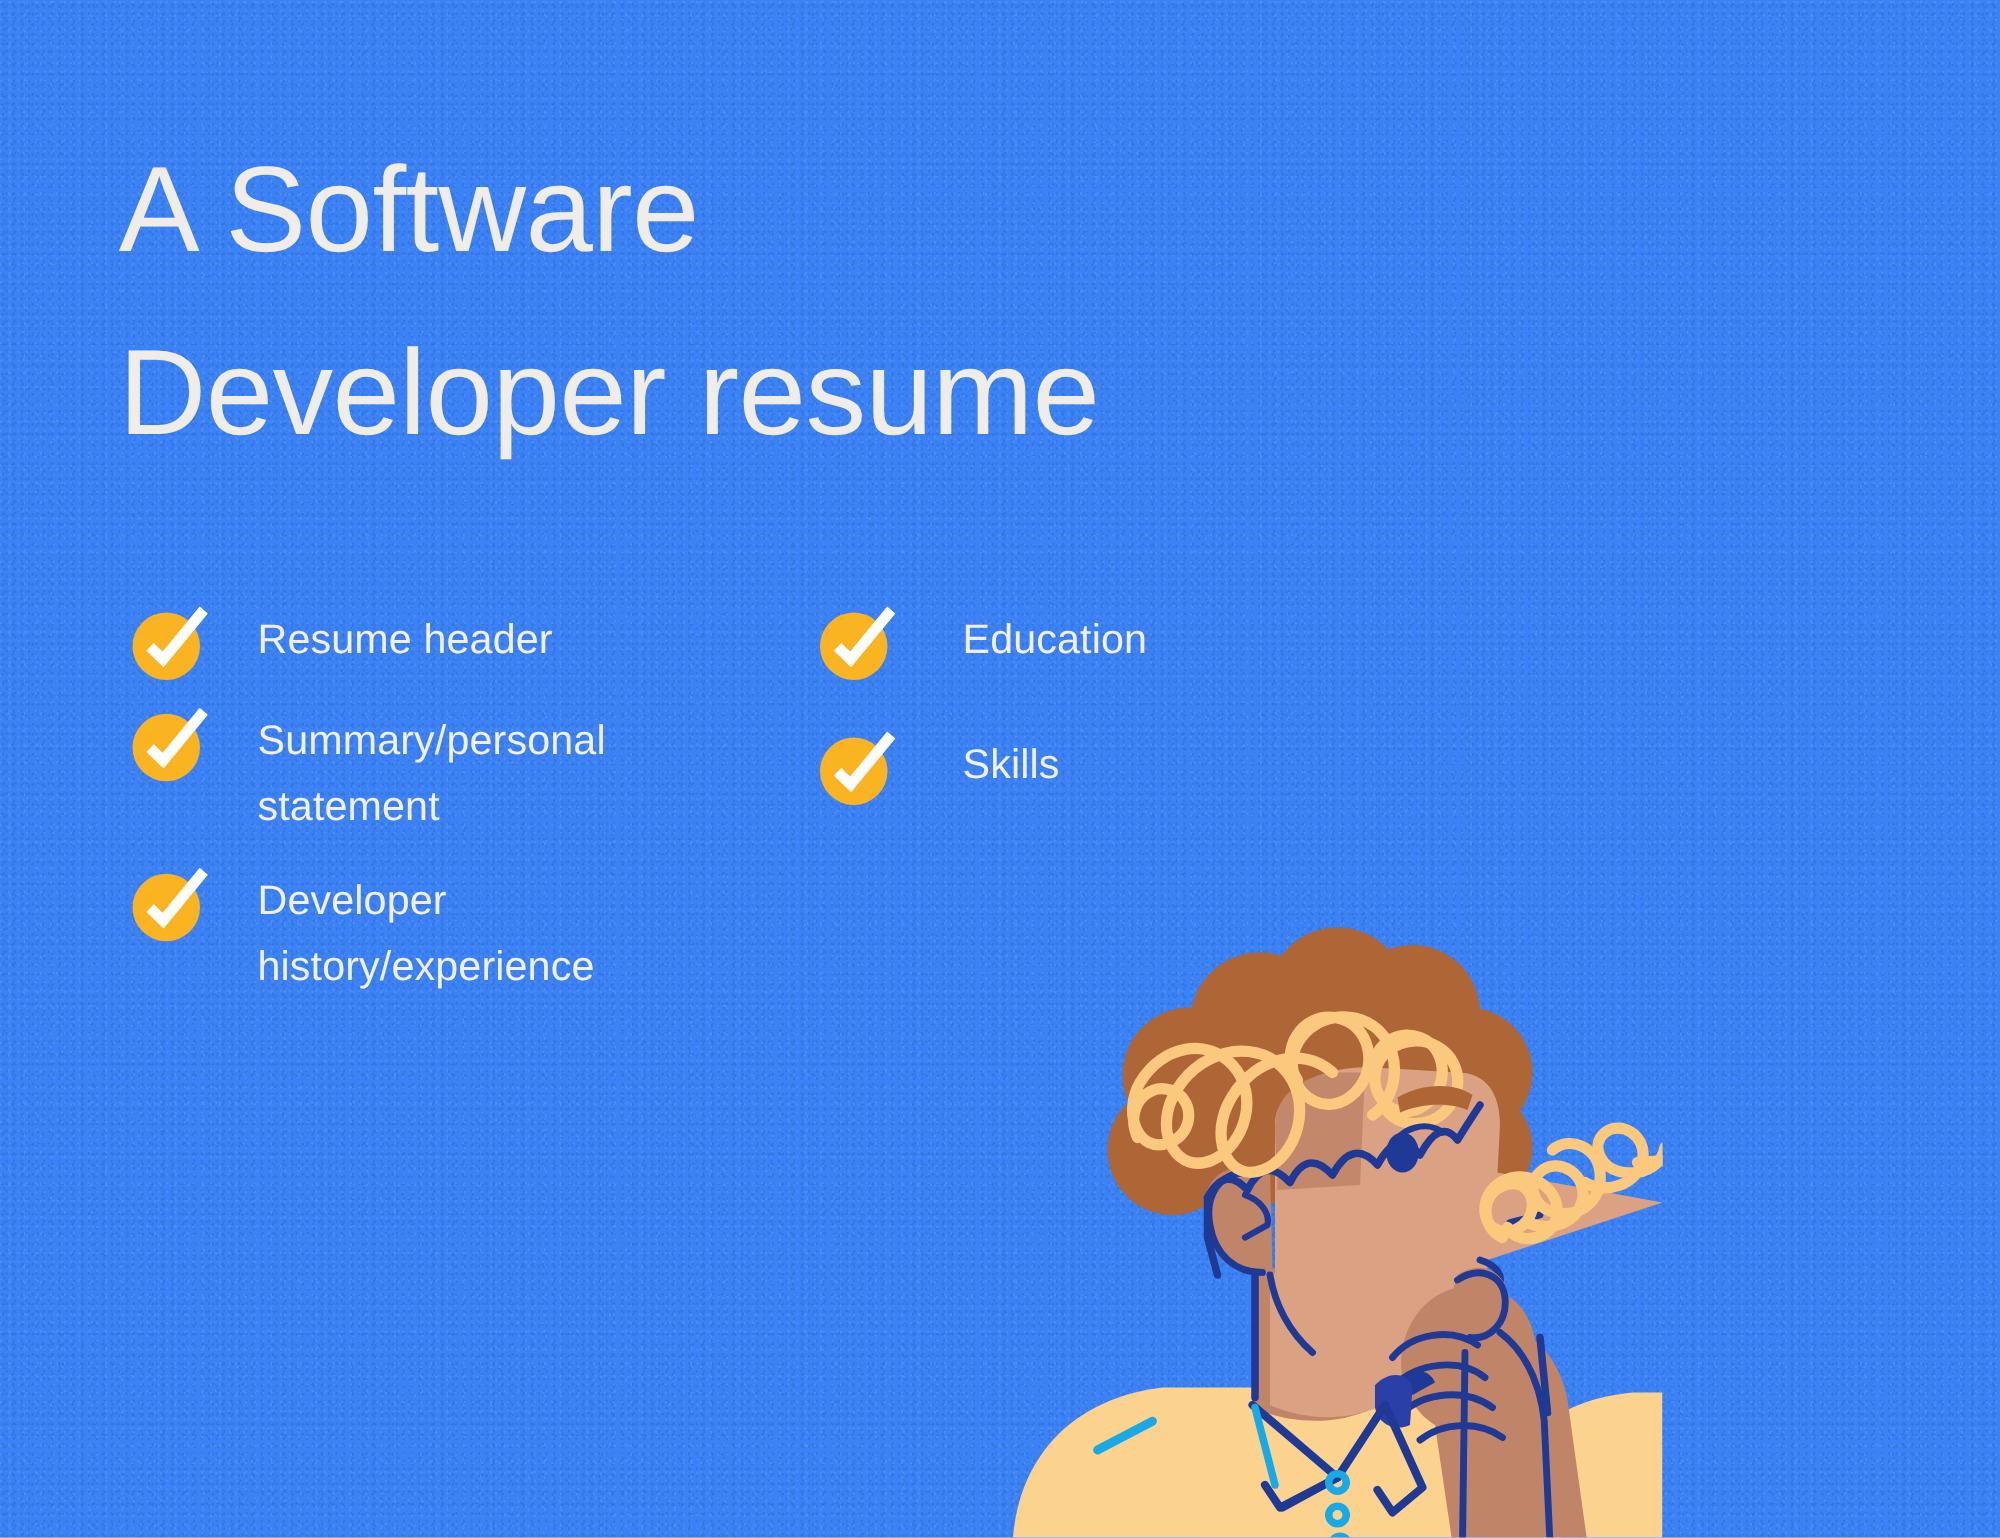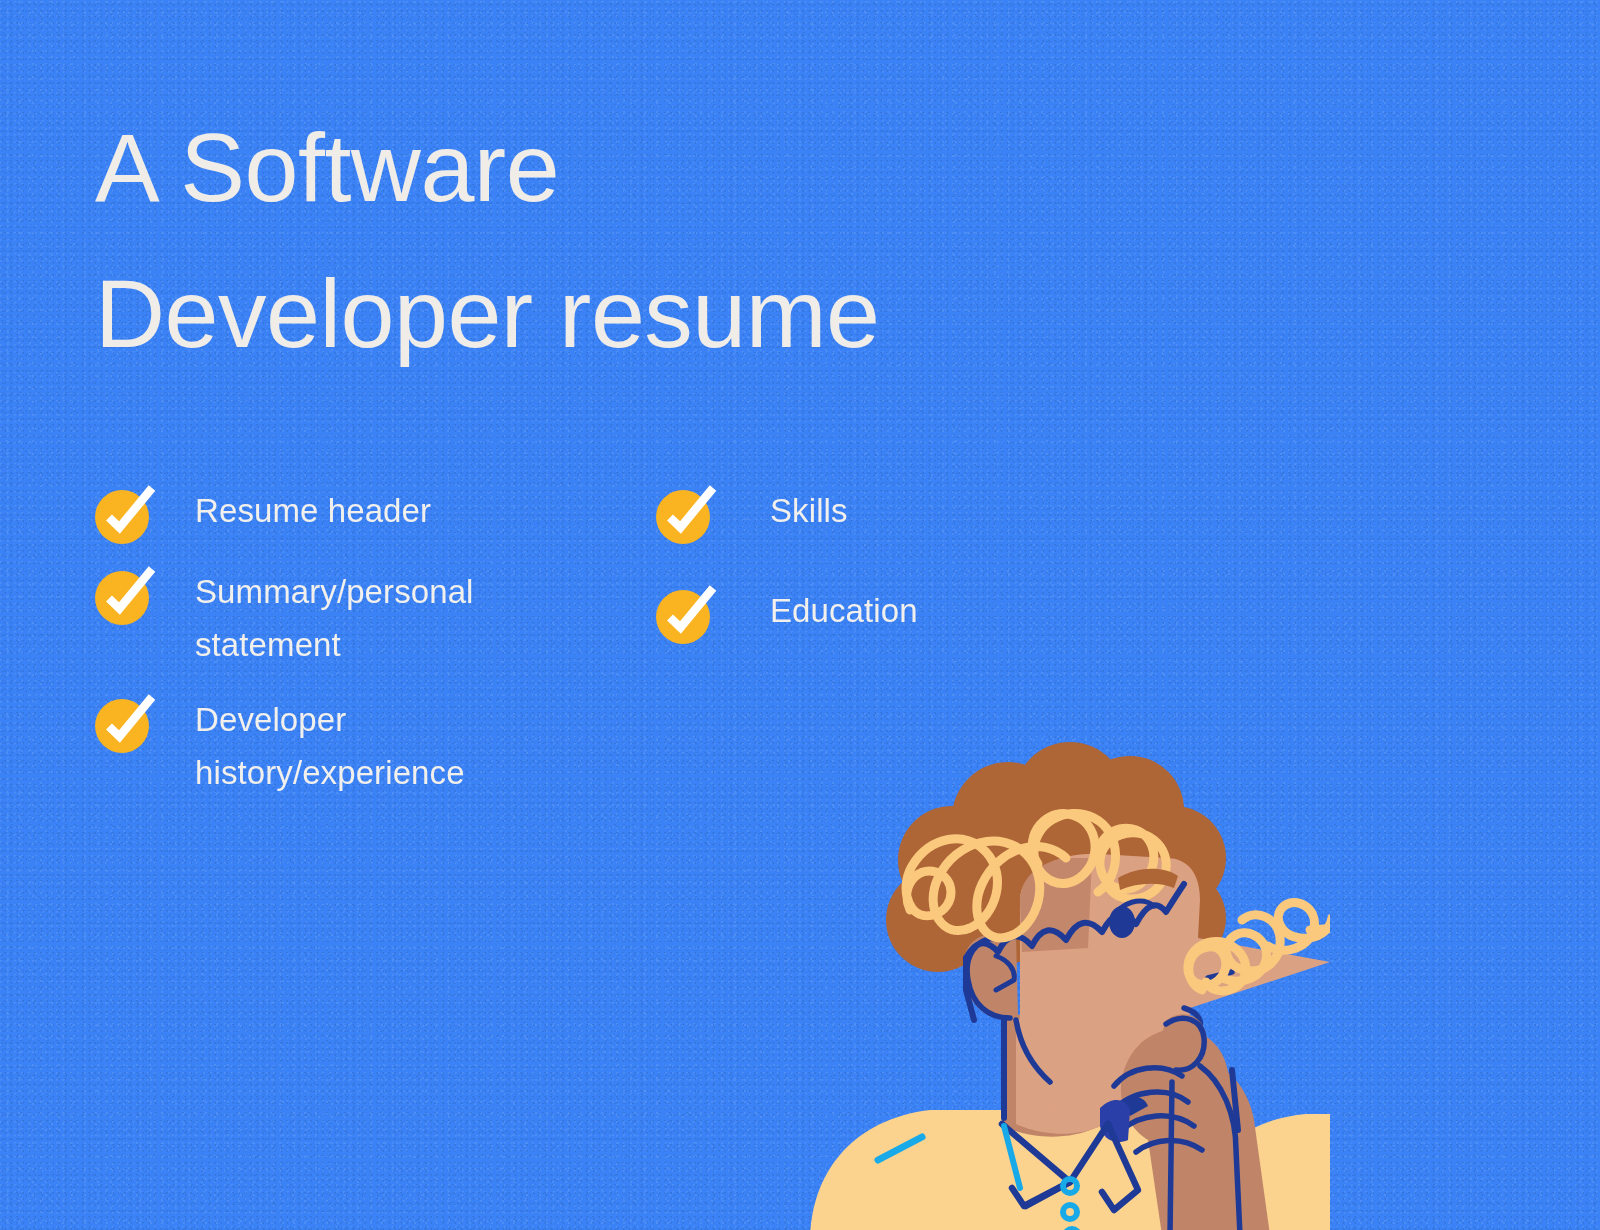--- a/index.html
+++ b/index.html
@@ -41,21 +41,21 @@
     color:#F0EDE8;
     font-size:97px;
     font-weight:300;
     line-height:1.50;
     letter-spacing:-0.5px;
     white-space:pre-line;
   }
 
   
   .checklist-col { position:absolute; }
-  #col-left  { left:95px;  top:488px; width:520px; }
+  #col-left  { left:106px;  top:488px; width:520px; }
   #col-right { left:656px; top:488px; width:420px; }
 
   .check-item {
     position:relative;
     display:flex;
     align-items:flex-start;
   }
   .check-icon {
     position:relative;
     flex:0 0 auto;
@@ -132,31 +132,31 @@
 
   <div id="col-right" class="checklist-col">
 
     <div class="check-item">
       <span class="check-icon">
         <svg width="66" height="66" viewBox="0 0 66 66">
           <circle cx="30" cy="36" r="27" fill="#FAB421"></circle>
           <path d="M17 36.5 L27.5 46.5 L60 7" stroke="#FFFFFF" stroke-width="8.5" fill="none" stroke-linecap="butt" stroke-linejoin="miter"></path>
         </svg>
       </span>
+      <span class="check-label">Education</span>
+    </div>
+
+    <div class="check-item">
+      <span class="check-icon">
+        <svg width="66" height="66" viewBox="0 0 66 66">
+          <circle cx="30" cy="36" r="27" fill="#FAB421"></circle>
+          <path d="M17 36.5 L27.5 46.5 L60 7" stroke="#FFFFFF" stroke-width="8.5" fill="none" stroke-linecap="butt" stroke-linejoin="miter"></path>
+        </svg>
+      </span>
       <span class="check-label">Skills</span>
-    </div>
-
-    <div class="check-item">
-      <span class="check-icon">
-        <svg width="66" height="66" viewBox="0 0 66 66">
-          <circle cx="30" cy="36" r="27" fill="#FAB421"></circle>
-          <path d="M17 36.5 L27.5 46.5 L60 7" stroke="#FFFFFF" stroke-width="8.5" fill="none" stroke-linecap="butt" stroke-linejoin="miter"></path>
-        </svg>
-      </span>
-      <span class="check-label">Education</span>
     </div>
 
   </div>
 
   <div id="illustration">
     <svg viewBox="0 0 560 545" xmlns="http://www.w3.org/2000/svg">
       <defs>
         <clipPath id="frameClip">
             <rect x="0" y="0" width="560" height="545"></rect>
           </clipPath>

